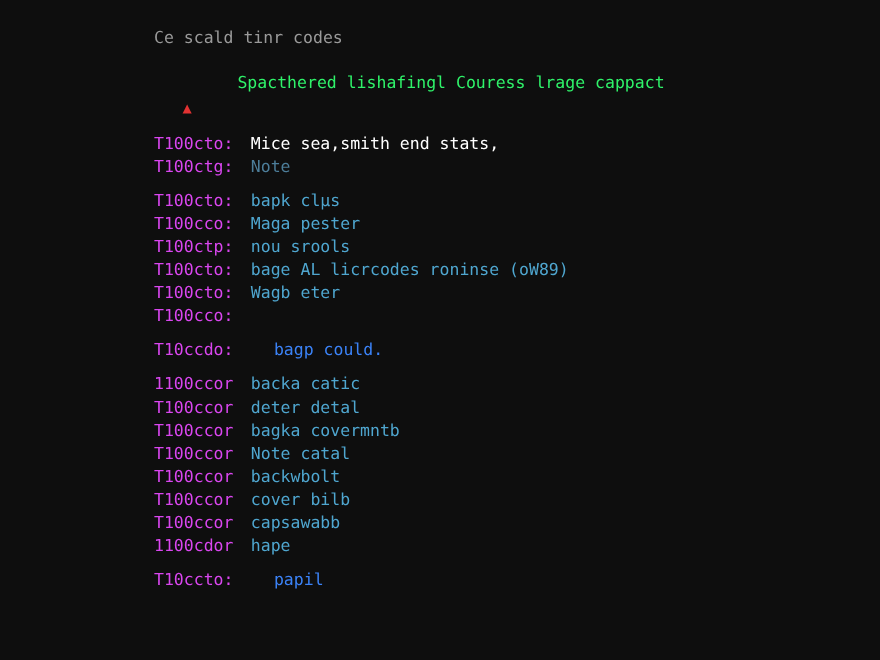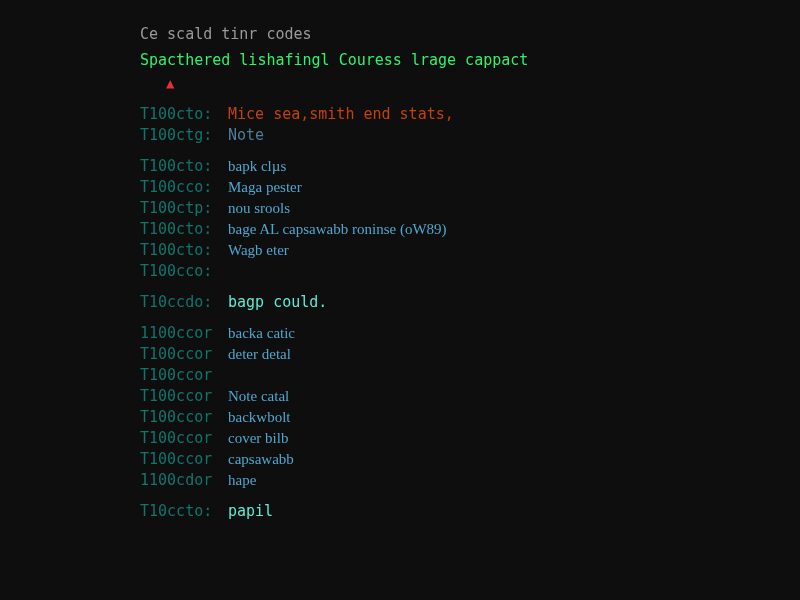--- a/index.html
+++ b/index.html
@@ -18,51 +18,52 @@
     padding: 24px 0 0 140px;
     width: 680px;
     height: 600px;
     position: relative;
   }
   .hdr-line {
     color: #9a9a9a;
   }
   .hdr-title {
     color: #2ff36a;
-    margin-top: 5px;
+    margin-top: 20px;
     font-weight: 500;
+    text-align: center;
   }
   .warn-row {
     margin-top: 2px;
     margin-bottom: 10px;
     padding-left: 26px;
   }
   .warn-icon {
     color: #e23232;
     font-size: 14px;
     display: inline-block;
   }
   .group {
     margin-bottom: 10px;
   }
   .row {
     display: flex;
     flex-direction: row;
     align-items: baseline;
   }
   .tag {
-    color: #0f766e;   
+    color: #d946ef;   
     width: 88px;
     flex: 0 0 88px;
     white-space: pre;
   }
-  .val  { color: #4fa6cf; font-family: Liberation Serif, serif; }            
-  .val-gold { color: #c2410c; }
+  .val  { color: #4fa6cf; }            
+  .val-gold { color: #ffffff; }
   .val-dim  { color: #4c7d99; }
-  .val-cyan { color: #5eead4; }
+  .val-cyan { color: #3b82f6; margin-left: 21px; }
 </style>
 </head>
 <body>
 
 <div class="screen">
 
   <div class="hdr-line">Ce scald tinr codes</div>
 
   <div class="hdr-title">Spacthered lishafingl Couress lrage cappact</div>
   <div class="warn-row">
@@ -88,21 +89,21 @@
         <div class="row">
           <span class="tag">T100cco:</span>
           <span class="val">Maga pester</span>
         </div>
         <div class="row">
           <span class="tag">T100ctp:</span>
           <span class="val">nou srools</span>
         </div>
         <div class="row">
           <span class="tag">T100cto:</span>
-          <span class="val">bage AL capsawabb roninse (oW89)</span>
+          <span class="val">bage AL licrcodes roninse (oW89)</span>
         </div>
         <div class="row">
           <span class="tag">T100cto:</span>
           <span class="val">Wagb eter</span>
         </div>
         <div class="row">
           <span class="tag">T100cco:</span>
         </div>
       </div>
       <div class="group">
@@ -115,20 +116,21 @@
         <div class="row">
           <span class="tag">1100ccor</span>
           <span class="val">backa catic</span>
         </div>
         <div class="row">
           <span class="tag">T100ccor</span>
           <span class="val">deter detal</span>
         </div>
         <div class="row">
           <span class="tag">T100ccor</span>
+          <span class="val">bagka covermntb</span>
         </div>
         <div class="row">
           <span class="tag">T100ccor</span>
           <span class="val">Note catal</span>
         </div>
         <div class="row">
           <span class="tag">T100ccor</span>
           <span class="val">backwbolt</span>
         </div>
         <div class="row">

